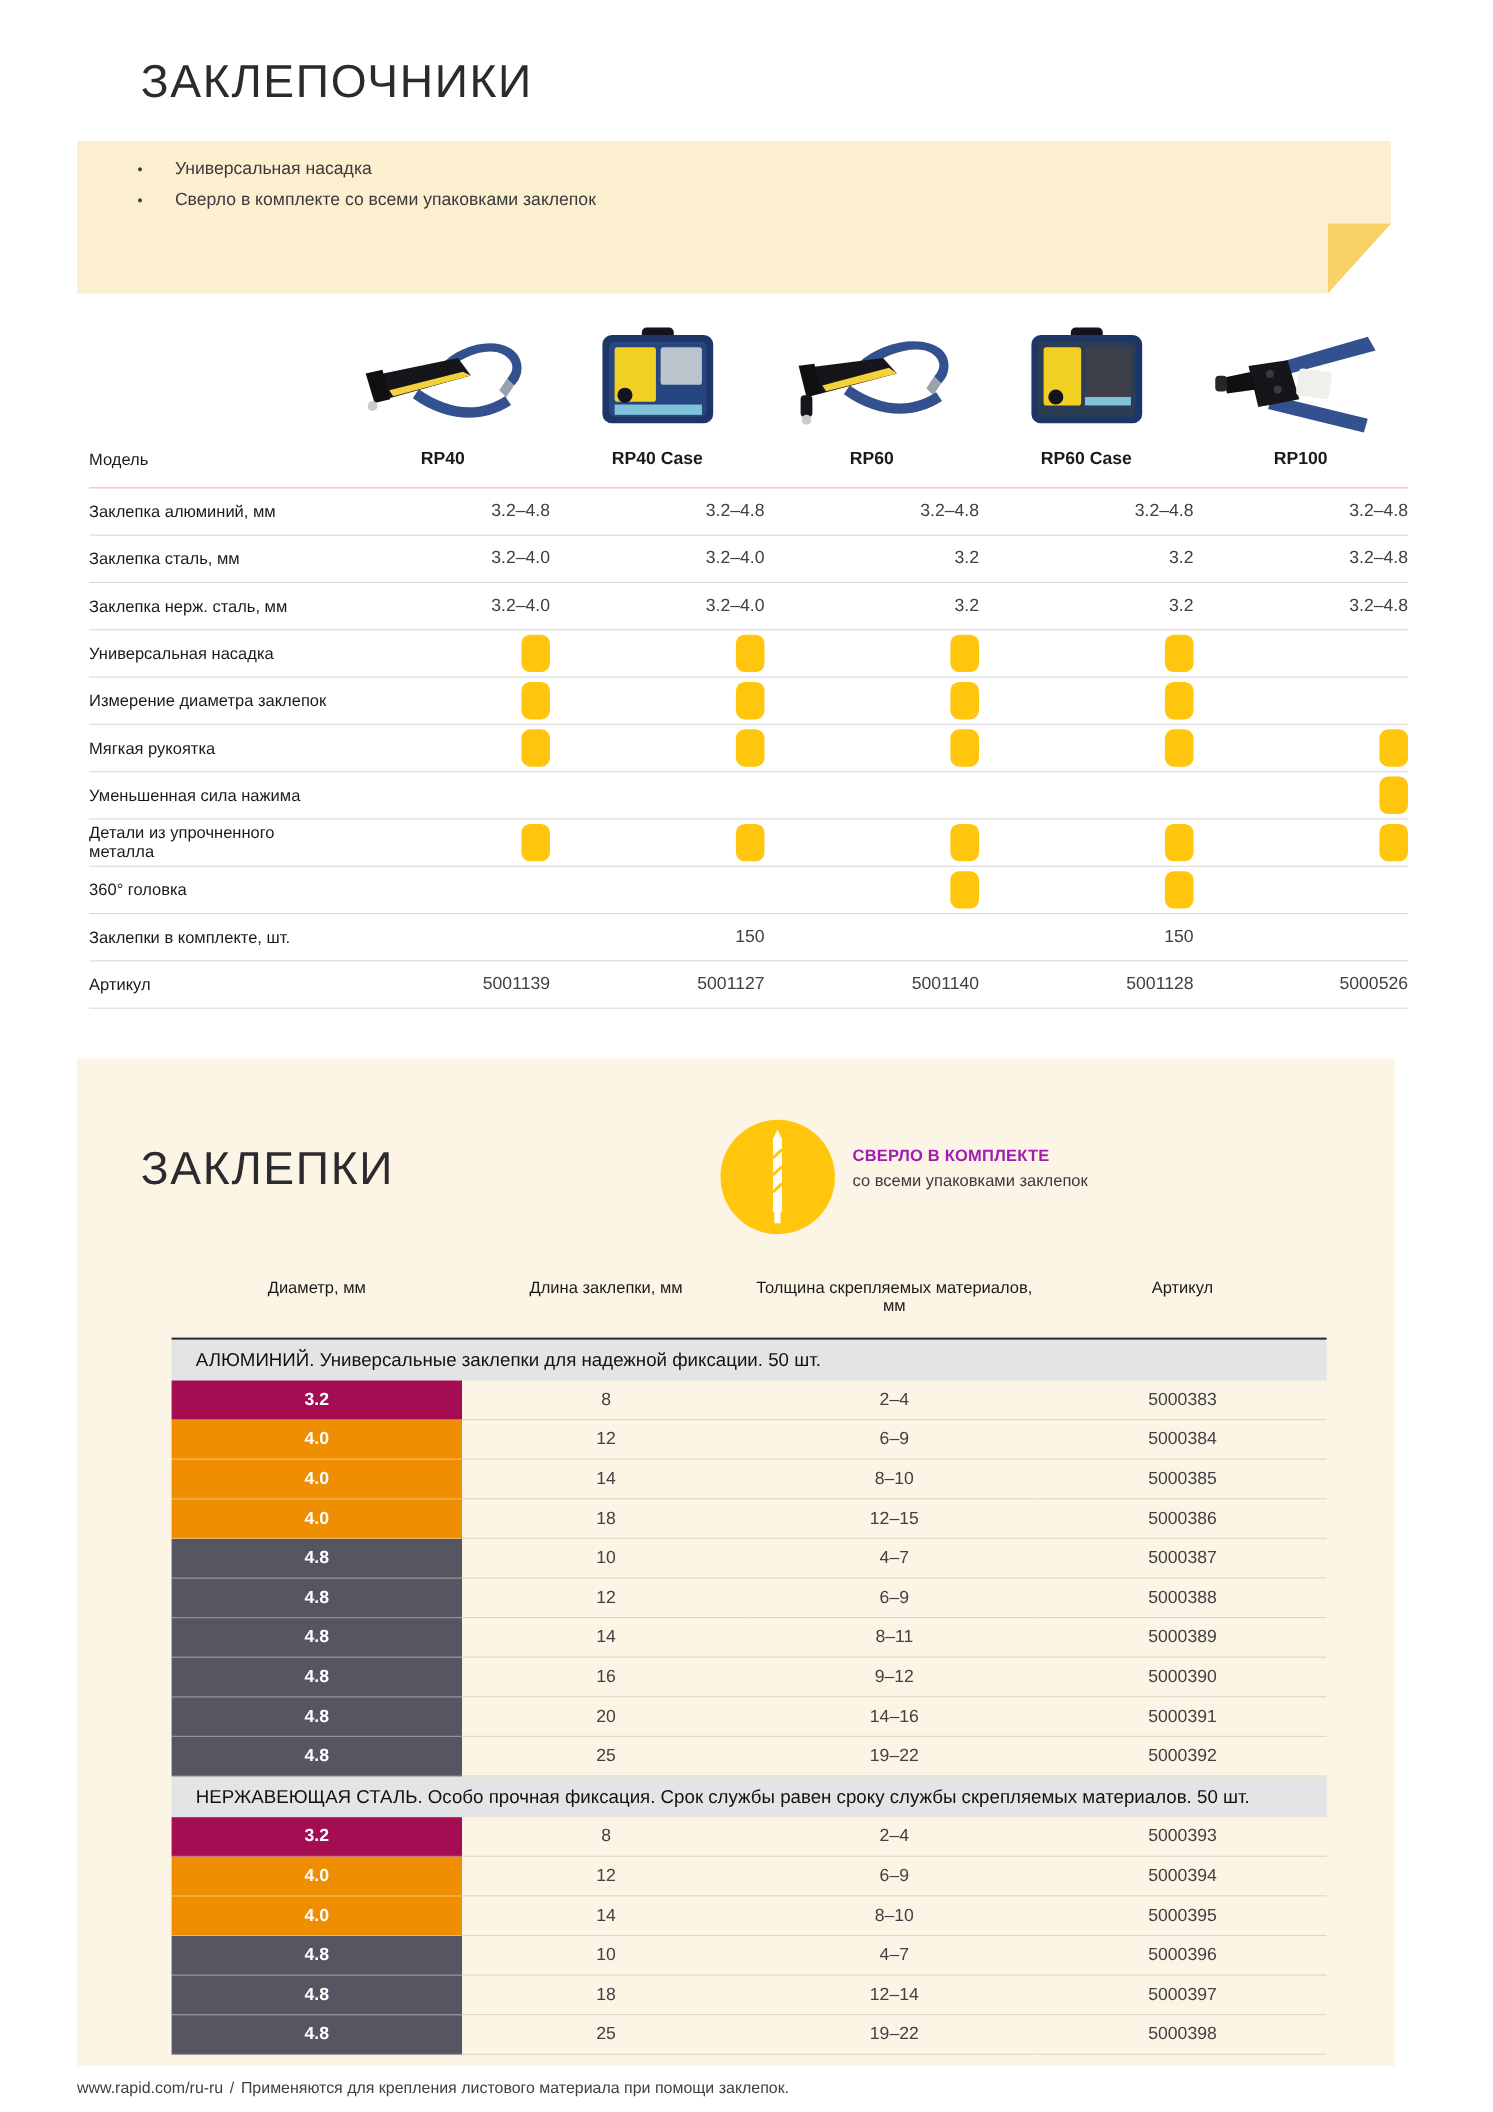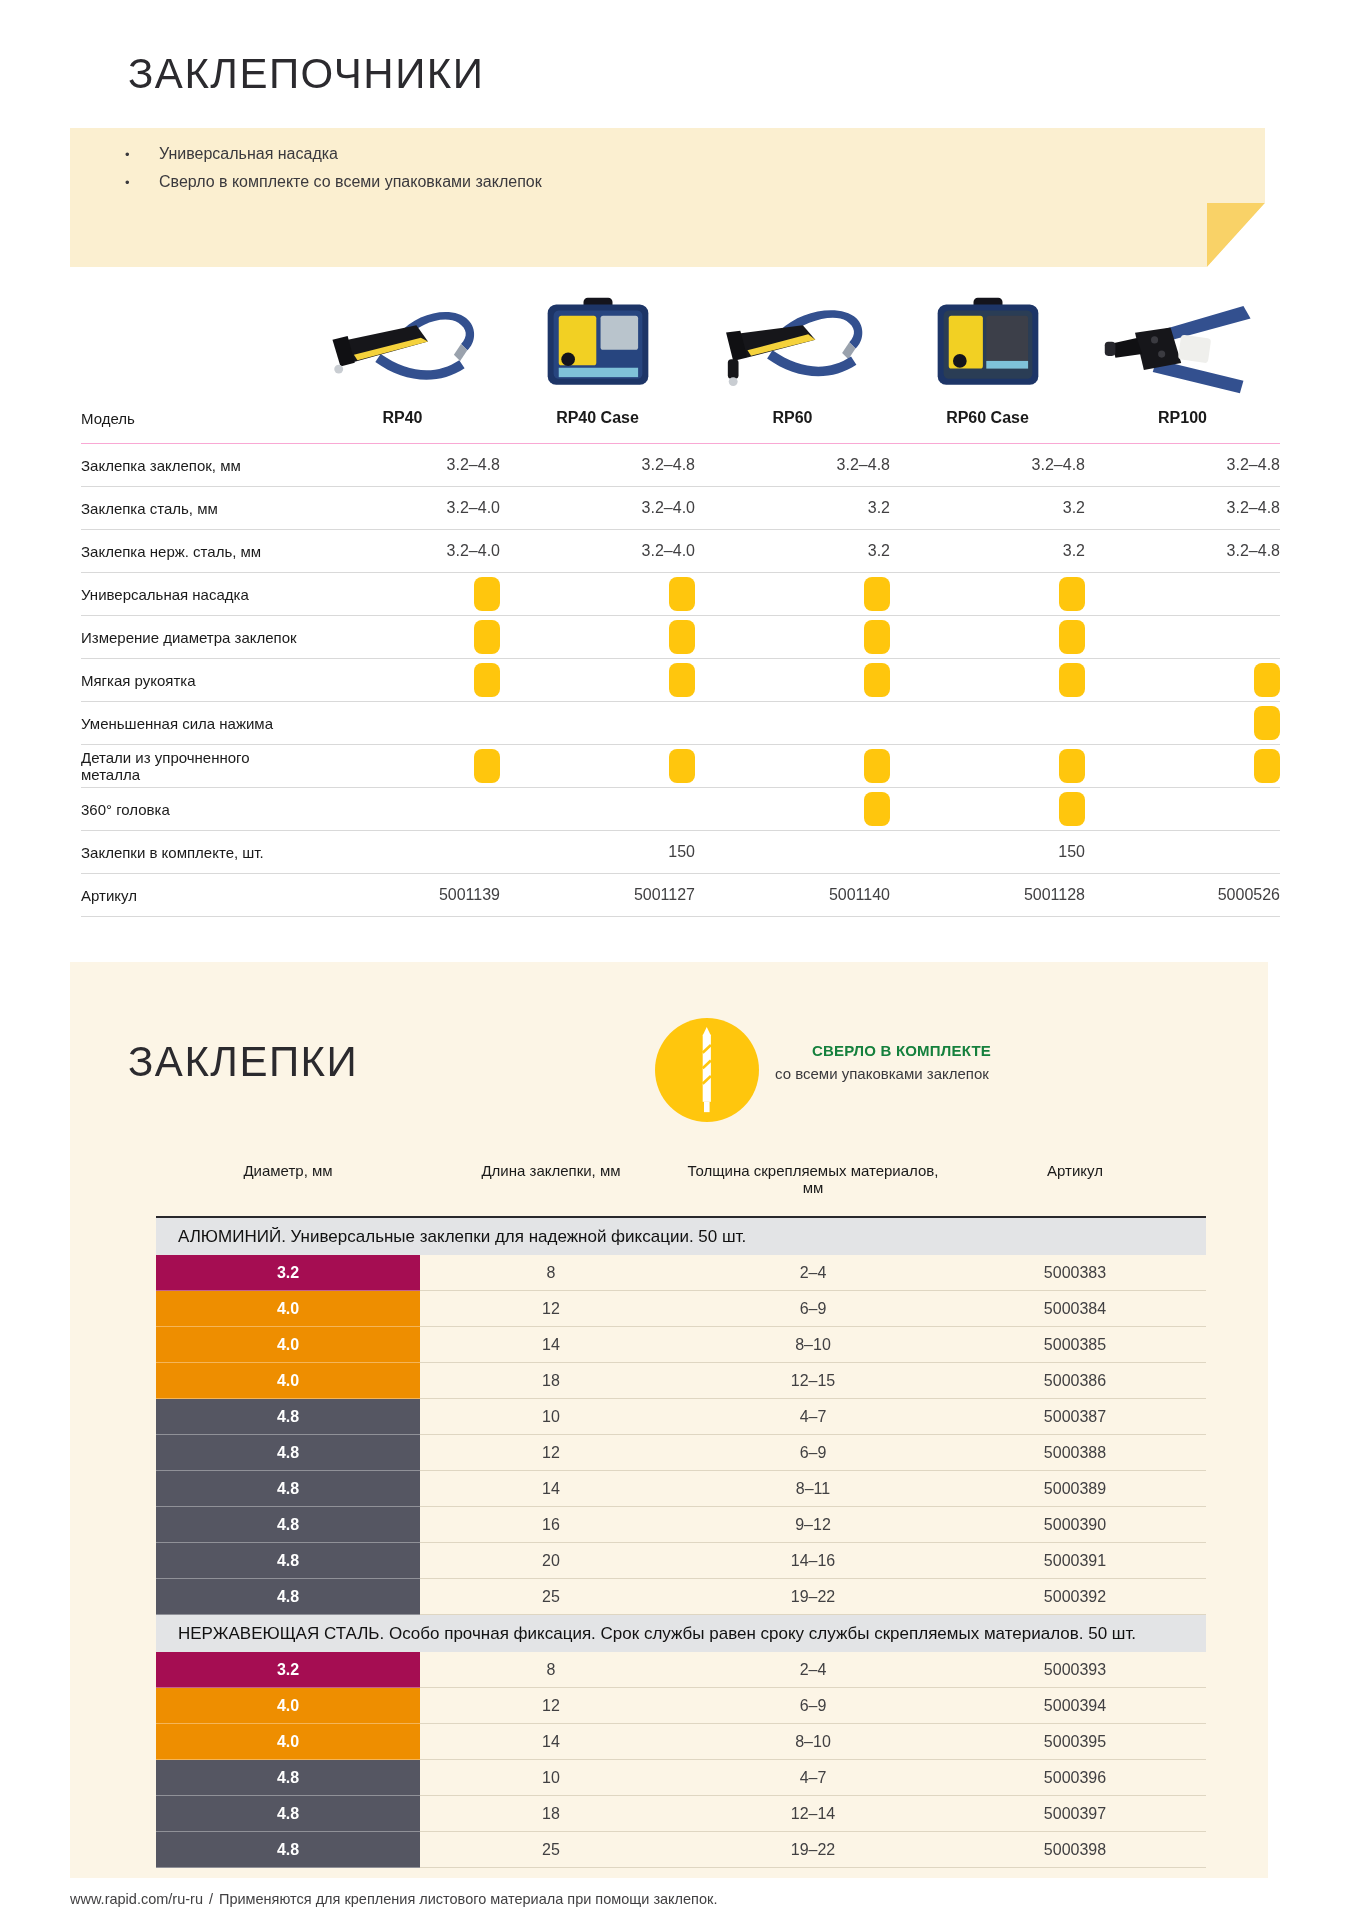--- a/index.html
+++ b/index.html
@@ -52,21 +52,21 @@
   }
   .panel-title{
     position:absolute;left:58px;top:76px;margin:0;
     font-size:42px;font-weight:400;letter-spacing:1.5px;color:#2b2a2e;
   }
   .drill-badge-circle{
     position:absolute;left:585px;top:56px;width:104px;height:104px;border-radius:50%;
     background:#FFC60D;display:flex;align-items:center;justify-content:center;
   }
   .drill-badge-text{position:absolute;left:705px;top:80px;}
-  .drill-badge-text .b1{font-size:15px;font-weight:700;color:#15803d;letter-spacing:.2px;margin-left:37px;}
+  .drill-badge-text .b1{font-size:15px;font-weight:700;color:#a21caf;letter-spacing:.2px;}
   .drill-badge-text .b2{font-size:15px;color:#3a393d;margin-top:6px;}
 
   
   .t2{position:absolute;left:86px;top:200px;width:1050px;}
   .t2-cols{display:grid;grid-template-columns:264px 262px 262px 262px;}
   .t2-headers{padding-bottom:20px;border-bottom:2px solid #29282c;}
   .t2-h{font-size:15px;color:#1a1a1a;text-align:center;}
   .group-header{
     background:#E3E4E6;height:37px;display:flex;align-items:center;
     padding-left:22px;font-size:17px;color:#111;
@@ -168,21 +168,21 @@
     <div class="t1-model-row grid-cols">
       <div class="t1-model-label">Модель</div>
       <div class="t1-model">RP40</div>
       <div class="t1-model">RP40 Case</div>
       <div class="t1-model">RP60</div>
       <div class="t1-model">RP60 Case</div>
       <div class="t1-model">RP100</div>
     </div>
     <div>
         <div class="t1-row grid-cols">
-          <div class="t1-label">Заклепка заклепок, мм</div>
+          <div class="t1-label">Заклепка алюминий, мм</div>
           <div class="t1-cell">3.2–4.8</div>
           <div class="t1-cell">3.2–4.8</div>
           <div class="t1-cell">3.2–4.8</div>
           <div class="t1-cell">3.2–4.8</div>
           <div class="t1-cell">3.2–4.8</div>
         </div>
         <div class="t1-row grid-cols">
           <div class="t1-label">Заклепка сталь, мм</div>
           <div class="t1-cell">3.2–4.0</div>
           <div class="t1-cell">3.2–4.0</div>

